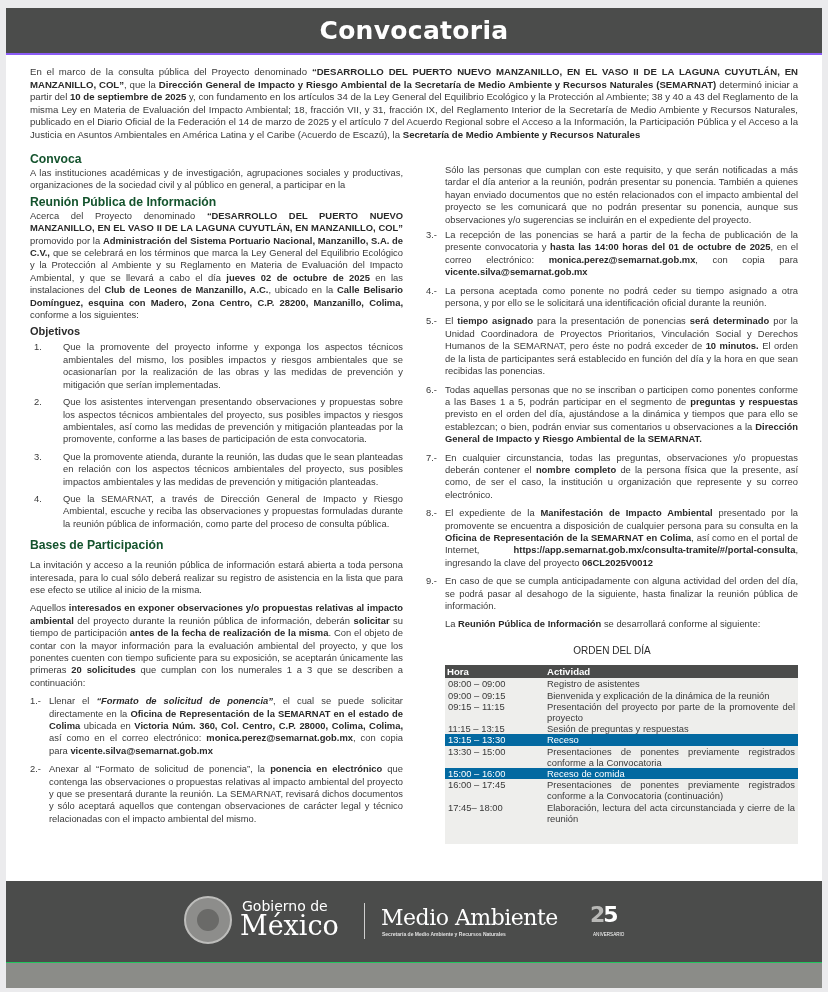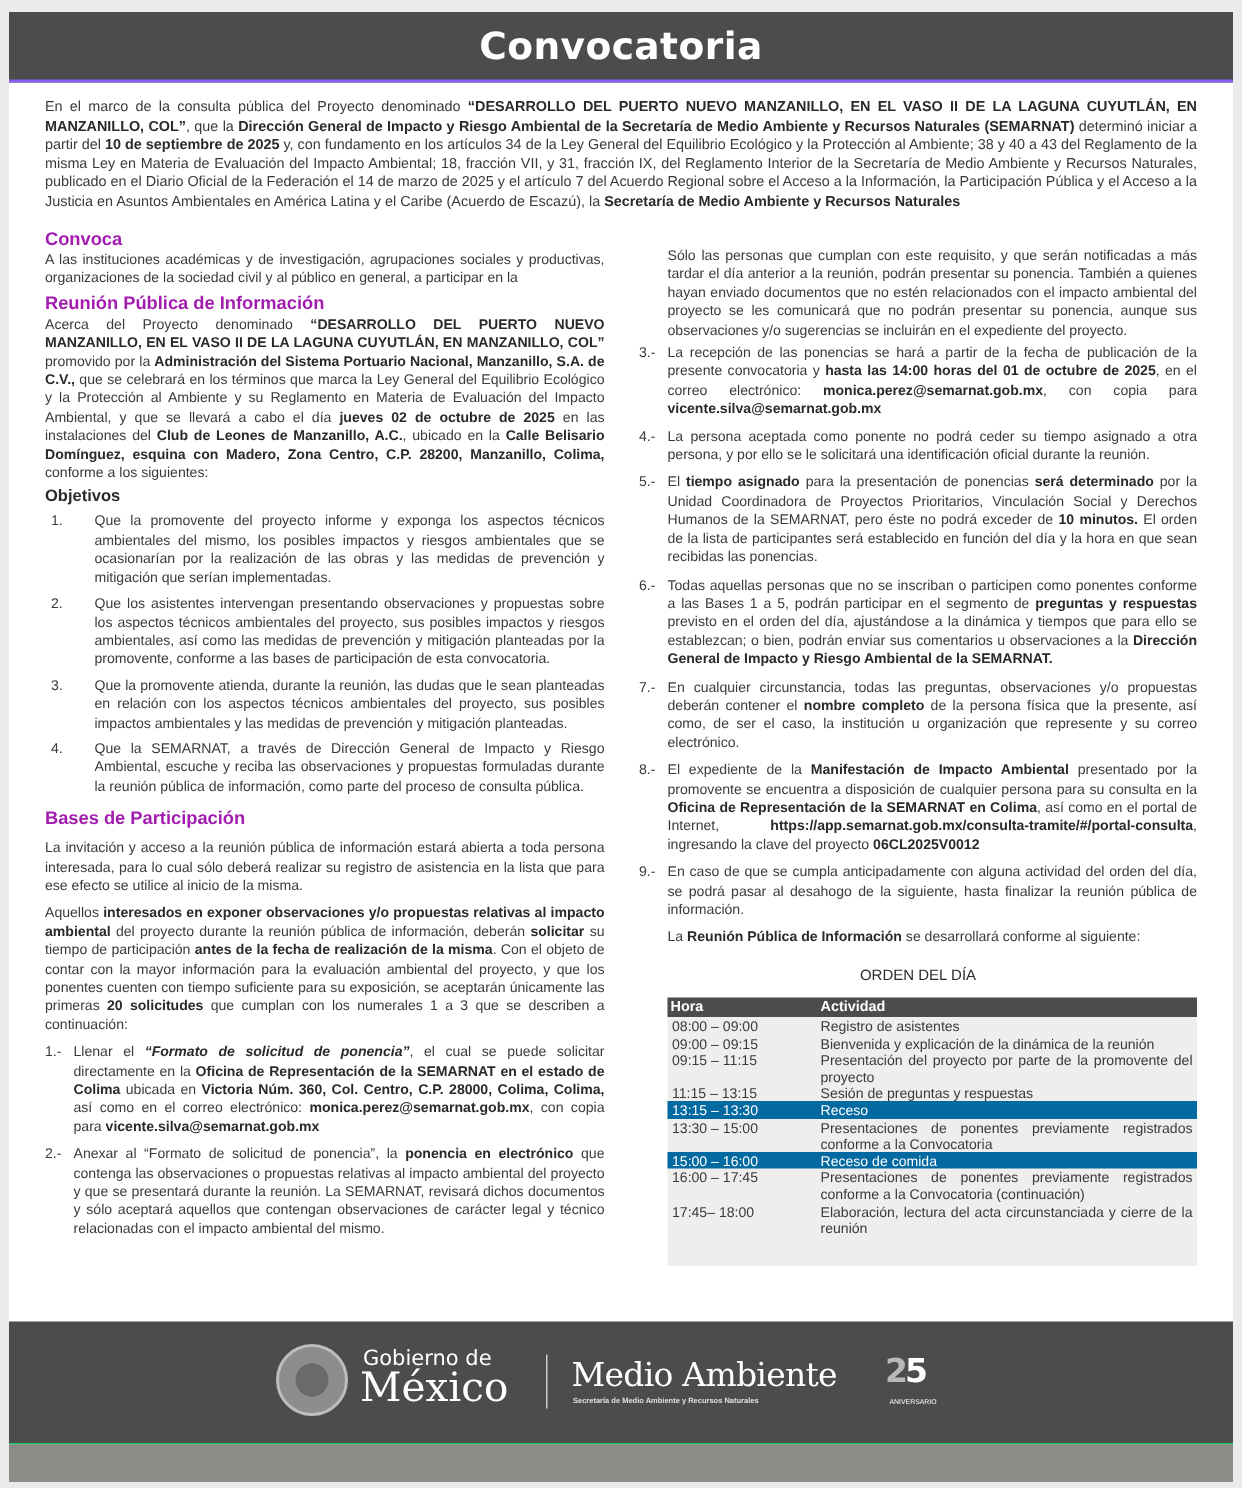--- a/index.html
+++ b/index.html
@@ -24,21 +24,21 @@
     font-size: 25px; font-weight: bold; letter-spacing: 0.3px;
   }
   .intro {
     position: absolute; left: 24px; top: 58px; width: 768px;
     font-size: 9.6px; line-height: 12.6px; text-align: justify; color: #3a3a3a;
   }
   b { color: #2a2a2a; }
   .col { position: absolute; font-size: 9.4px; line-height: 12.4px; color: #3a3a3a; text-align: justify; }
   .col-left { left: 24px; top: 144px; width: 373px; }
   .col-right { left: 420px; top: 156px; width: 372px; }
-  .col h2 { margin: 0; font-size: 12.2px; line-height: 15px; color: #a21caf; font-weight: bold; }
+  .col h2 { margin: 0; font-size: 12.2px; line-height: 15px; color: #14532d; font-weight: bold; }
   .col h3 { margin: 0; font-size: 11px; line-height: 14px; color: #2a2a2a; font-weight: bold; }
   .col p { margin: 0; }
   .gap { height: 6px; }
   .gap-s { height: 3px; }
   .obj { display: flex; margin-bottom: 5px; }
   .obj .num { width: 33px; flex: 0 0 33px; padding-left: 4px; box-sizing: border-box; }
   .obj .txt { flex: 1; }
   .item { display: flex; margin-bottom: 6px; }
   .item .num { width: 19px; flex: 0 0 19px; }
   .item .txt { flex: 1; }
@@ -55,21 +55,21 @@
     background: #4b4c4b; color: #fff; text-align: left; font-weight: bold;
     padding: 1px 3px; font-size: 9.6px;
   }
   table.agenda th.h-hora { padding-left: 2px; width: 94px; }
   table.agenda td { padding: 0 3px; vertical-align: top; color: #3a3a3a; }
   table.agenda tr.dark td { background: #0369a1; color: #fff; }
   table.agenda tr.last td { padding-bottom: 20px; }
   .footer {
     position: absolute; left: 0; top: 873px; width: 816px; height: 81px;
     background: #4b4c4b;
-    border-bottom: 1px solid #22c55e;
+    border-bottom: 5px solid #22c55e;
   }
   .footer-strip {
     position: absolute; left: 0; top: 955px; width: 816px; height: 25px;
     background: #8b8c88;
   }
   .seal {
     position: absolute; left: 178px; top: 15px; width: 48px; height: 48px;
     border-radius: 50%; background: #8d8d8b;
     border: 2px solid #bdbdbb; box-sizing: border-box;
   }

